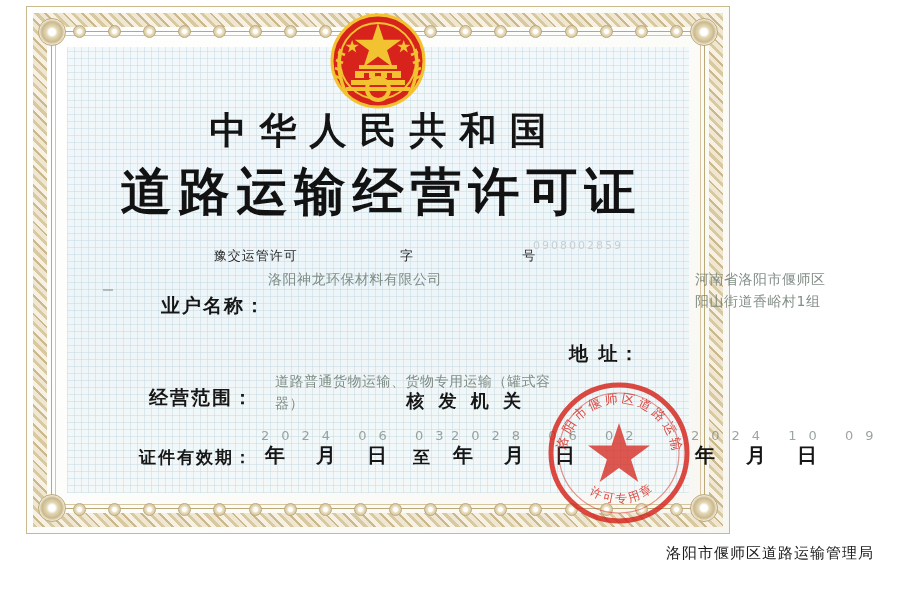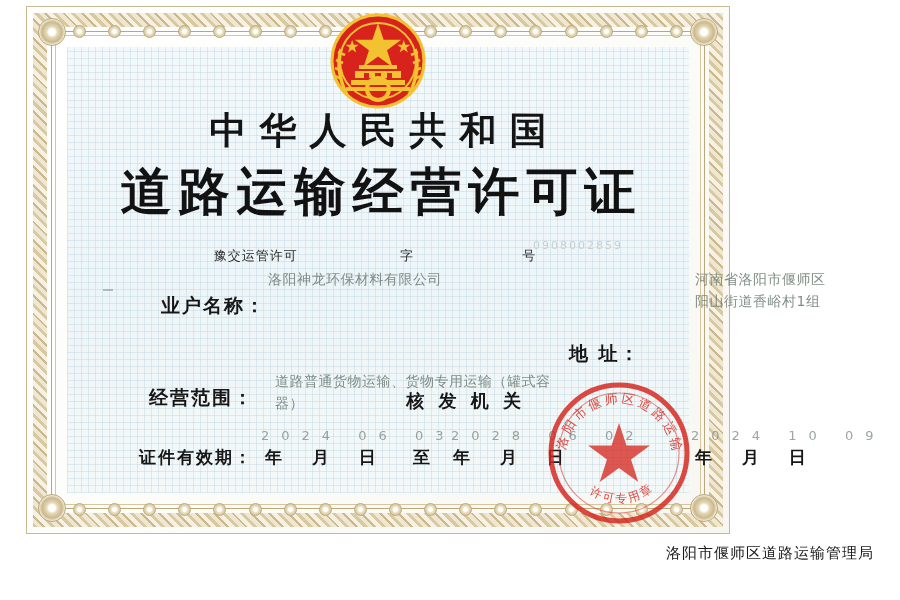--- a/index.html
+++ b/index.html
@@ -265,21 +265,21 @@
     font-weight: bold;
     letter-spacing: 2px;
     color: #161616;
     white-space: nowrap;
     padding-left: 16px;
   }
   .ymd {
     position: absolute;
     bottom: 0px;
     font-family: "DejaVu Serif", "Liberation Serif", serif;
-    font-size: 17px;
+    font-size: 20px;
     font-weight: bold;
     letter-spacing: 12px;
     color: #161616;
     white-space: nowrap;
   }
   .ymd.a { left: 142px; }
   .ymd.to { left: 290px; font-size: 17px; letter-spacing: 2px; }
   .ymd.b { left: 330px; }
   .ymd.c { left: 572px; }
 

